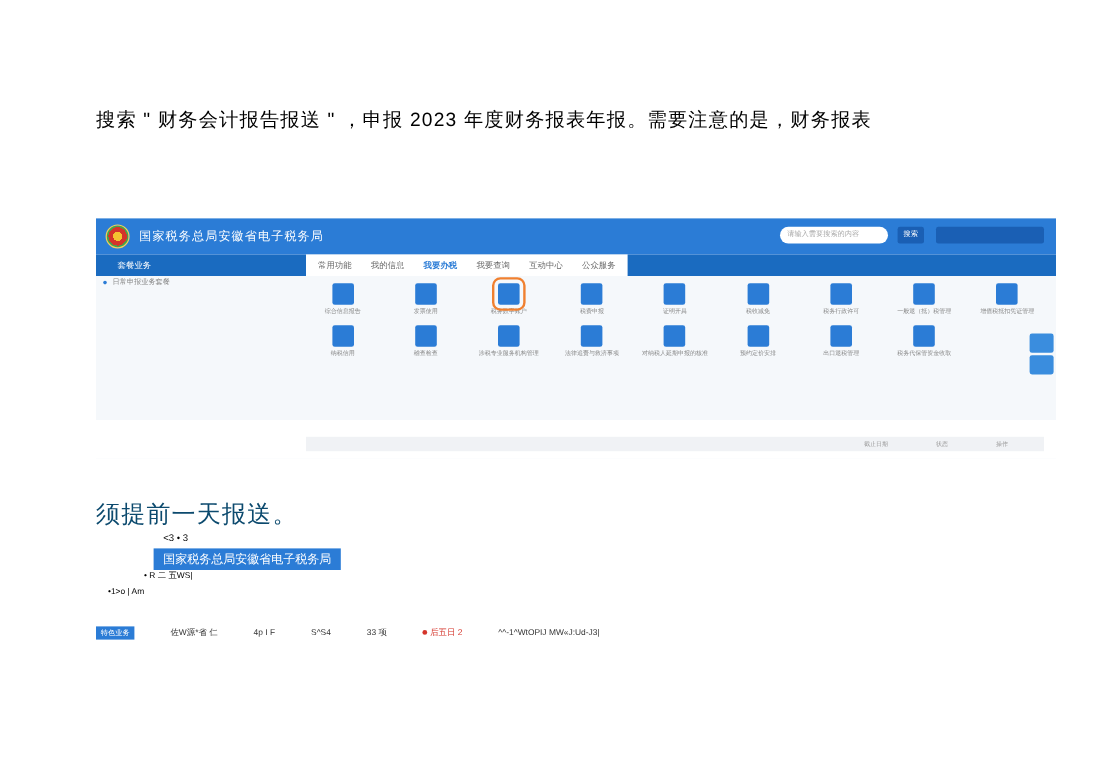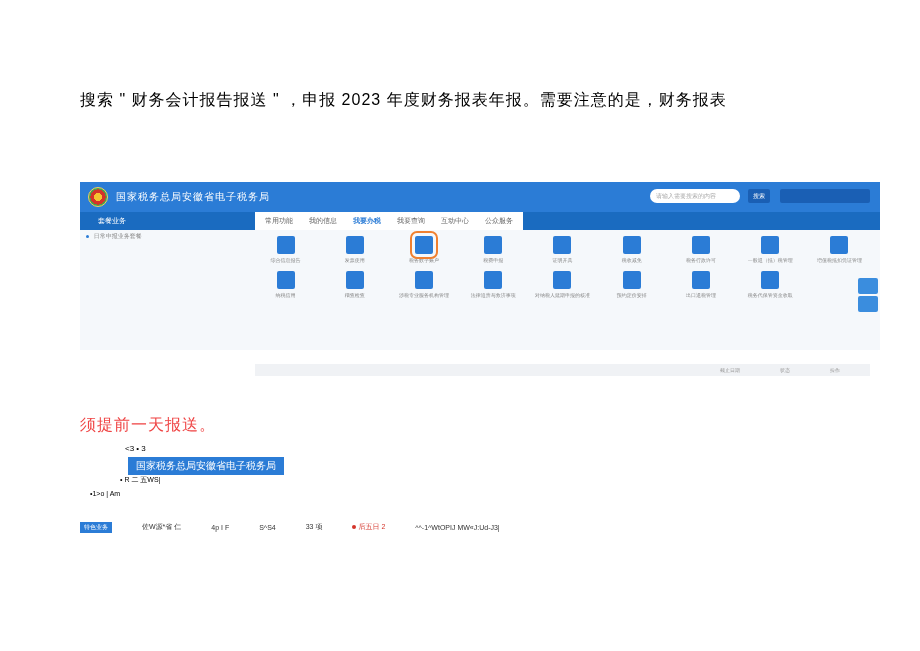--- a/index.html
+++ b/index.html
@@ -15,22 +15,22 @@
       left: 80px;
       top: 90px;
       font-size: 16px;
       color: #000;
       letter-spacing: 1px;
     }
     .instruction-text-2 {
       position: absolute;
       left: 80px;
       top: 415px;
-      font-size: 16px;
-      color: #ef4444;
+      font-size: 20px;
+      color: #0c4a6e;
       letter-spacing: 1px;
     }
     
     .app-screenshot {
       position: absolute;
       left: 80px;
       top: 182px;
       width: 800px;
       height: 200px;
       background: #f5f8fb;
@@ -211,21 +211,21 @@
       color: #999;
       display: flex;
       justify-content: flex-end;
       gap: 40px;
       padding-right: 30px;
       align-items: center;
     }
     
     .lower-notes {
       position: absolute;
-      left: 125px;
+      left: 136px;
       top: 444px;
       font-size: 8px;
       color: #000;
     }
     .lower-title-bar {
       position: absolute;
       left: 128px;
       top: 457px;
       background: #2b7cd6;
       color: #fff;

